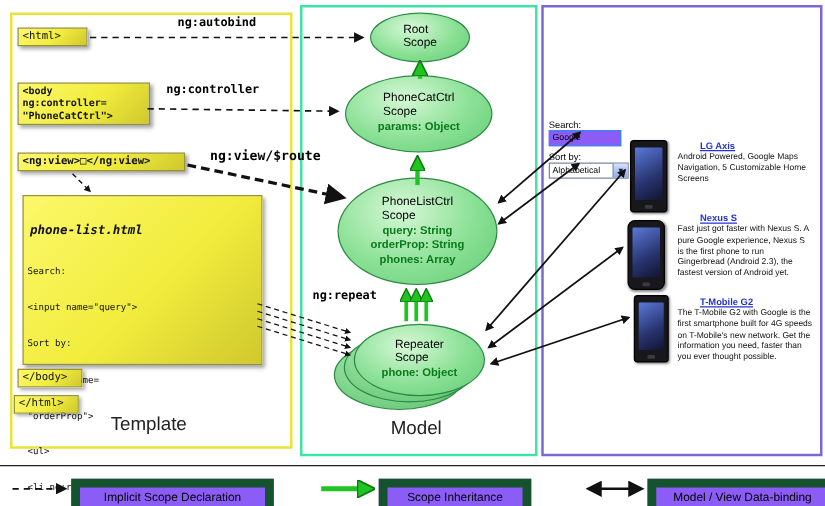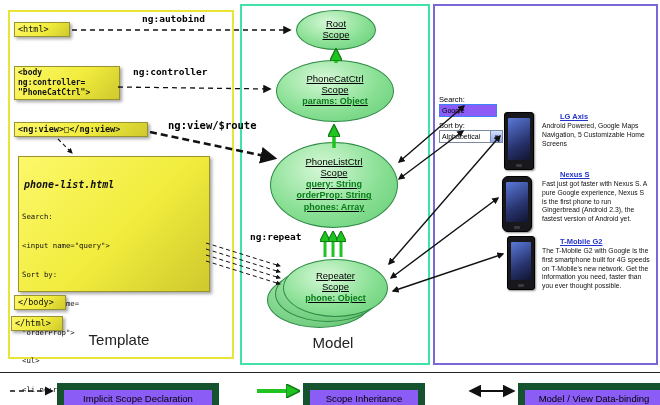--- a/index.html
+++ b/index.html
@@ -16,21 +16,21 @@
         font-family:"DejaVu Sans Mono",monospace;color:#111;padding:1px 3px;
         white-space:pre-line;line-height:1.25;}
   .n-small{font-size:8.5px;}
   .n-bold{font-weight:bold;}
   .note-title{font:bold italic 10px "DejaVu Sans Mono",monospace;margin:1px 0 3px 2px;}
   .code-line{font:7.3px "DejaVu Sans Mono",monospace;line-height:1.22;white-space:pre;}
 
   .scope{position:absolute;border-radius:50%;
          background:radial-gradient(ellipse at 40% 30%,#d6f8d6 0%,#8ae095 55%,#63cc74 100%);
          border:1.5px solid #2c8a44;display:flex;flex-direction:column;align-items:center;
-         justify-content:center;text-align:center;box-sizing:border-box;text-decoration:underline;}
+         justify-content:center;box-sizing:border-box;}
   .scope.ghost{background:radial-gradient(ellipse at 40% 30%,#c2eec4 0%,#7ed48a 55%,#57bd68 100%);}
   .sname{font-size:9.5px;color:#000;white-space:pre-line;line-height:1.15;}
   .sprop{font-size:9px;font-weight:bold;color:#0a7a1a;line-height:1.25;}
 
   .alabel{position:absolute;font:bold 9.5px "DejaVu Sans Mono",monospace;color:#000;}
   .alabel.big{font-size:10.5px;}
 
   .vlabel{position:absolute;font-size:7.5px;color:#000;}
   .vinput{position:absolute;box-sizing:border-box;border:1px solid #3b82f6;background:#8b5cf6;
           font:7px "Liberation Sans",sans-serif;padding:0 2px;}

